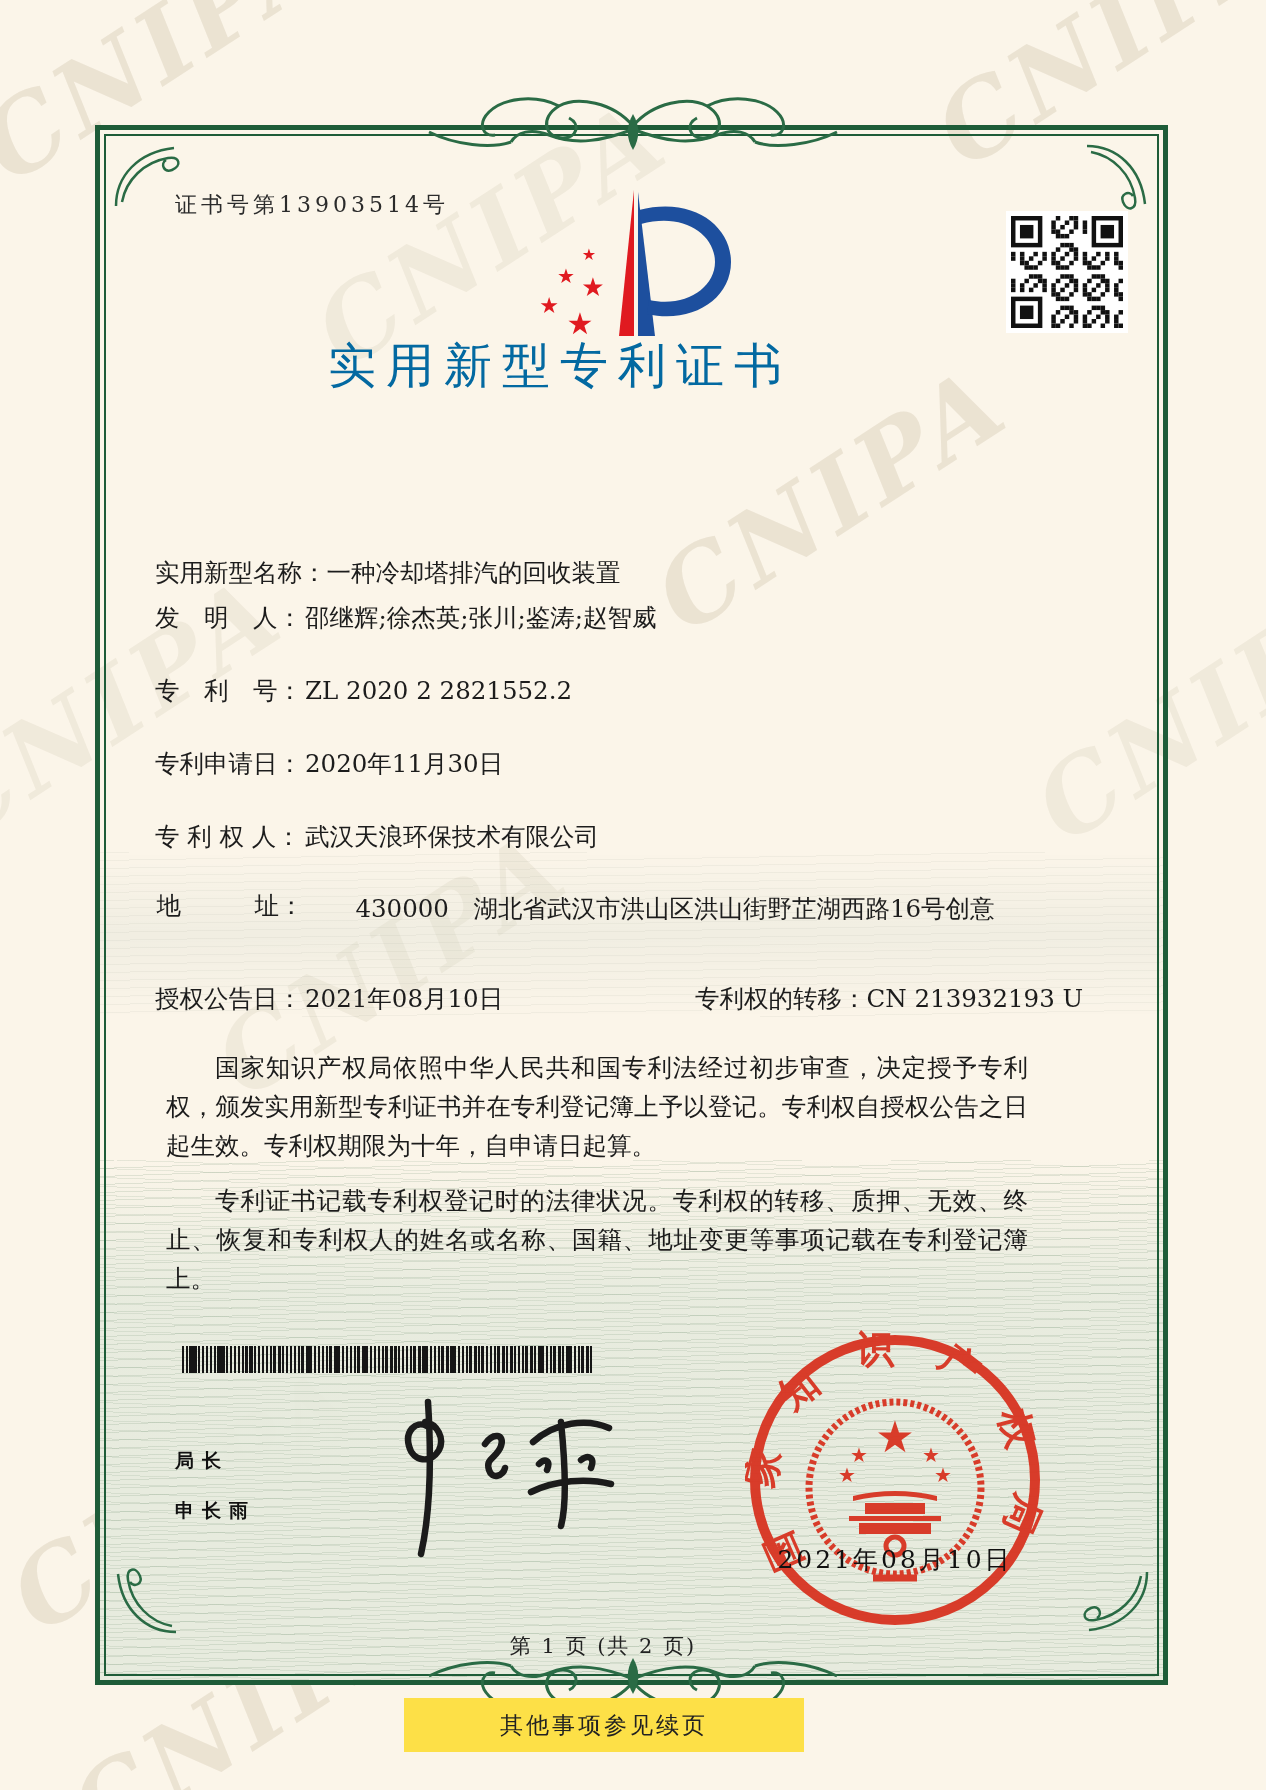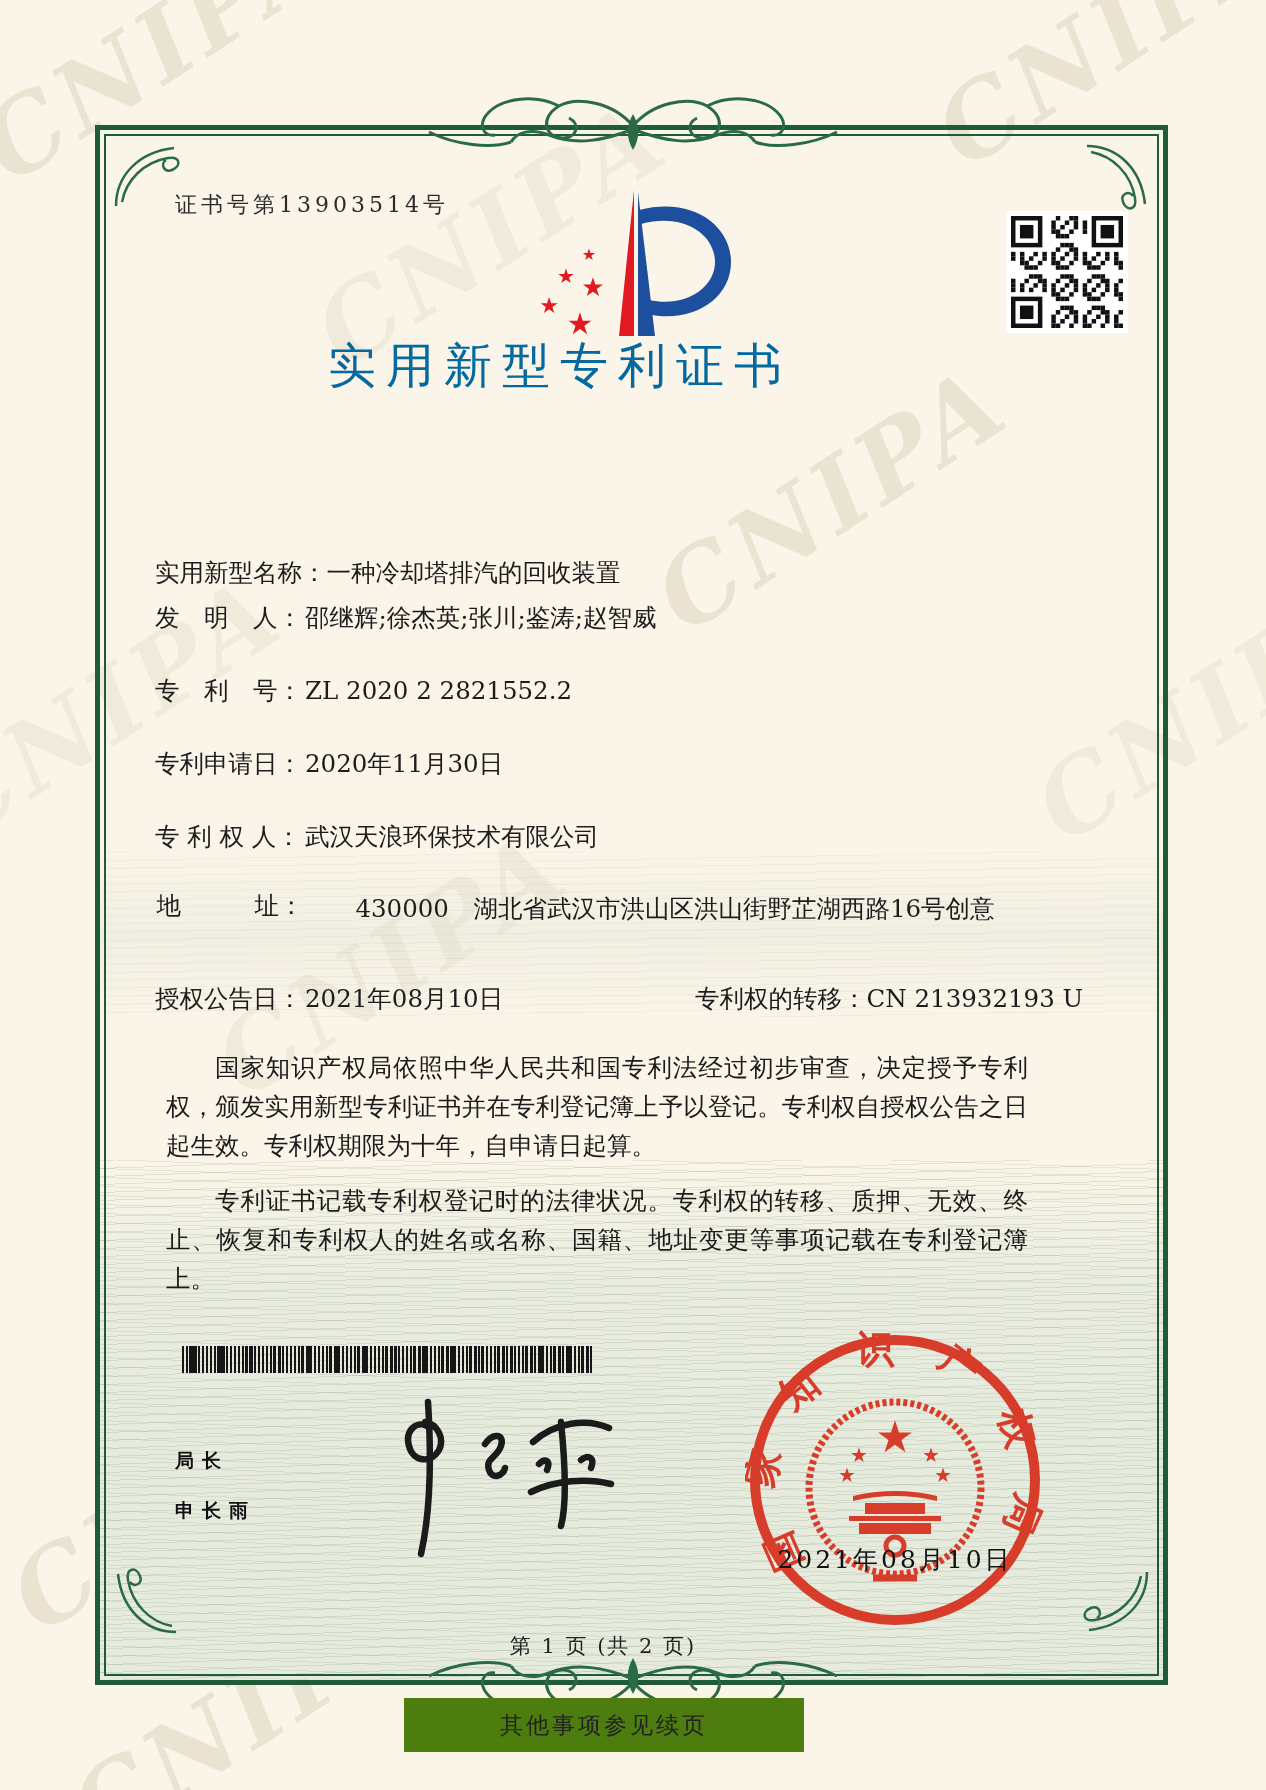--- a/index.html
+++ b/index.html
@@ -57,21 +57,21 @@
   .issuer{position:absolute;left:175px;z-index:4;font-family:"DejaVu Sans","Liberation Sans",sans-serif;
           font-weight:600;font-size:19px;letter-spacing:8px;color:#111;}
   .sig{position:absolute;left:365px;top:1390px;width:260px;height:172px;z-index:5;}
   
   .seal{position:absolute;left:745px;top:1330px;width:300px;height:300px;z-index:5;opacity:.94;}
   .seal-date{position:absolute;left:745px;top:1543px;width:300px;z-index:6;text-align:center;
              font-size:25px;letter-spacing:3px;color:#111;}
   
   .pageno{position:absolute;left:95px;top:1632px;width:1016px;z-index:4;text-align:center;
           font-size:21px;letter-spacing:2px;color:#222;}
-  .cont-note{position:absolute;left:404px;top:1698px;width:400px;height:54px;background:#4d7c0f;z-index:4;
+  .cont-note{position:absolute;left:404px;top:1698px;width:400px;height:54px;background:#fde047;z-index:4;
           display:flex;align-items:center;justify-content:center;font-size:23px;letter-spacing:3px;color:#222;}
 </style>
 </head>
 <body>
 
 <div class="page">
 
   <div class="wm" style="left:-40px;top:-10px;">CNIPA</div>
   <div class="wm" style="left:915px;top:-25px;">CNIPA</div>
   <div class="wm light" style="left:295px;top:175px;">CNIPA</div>

